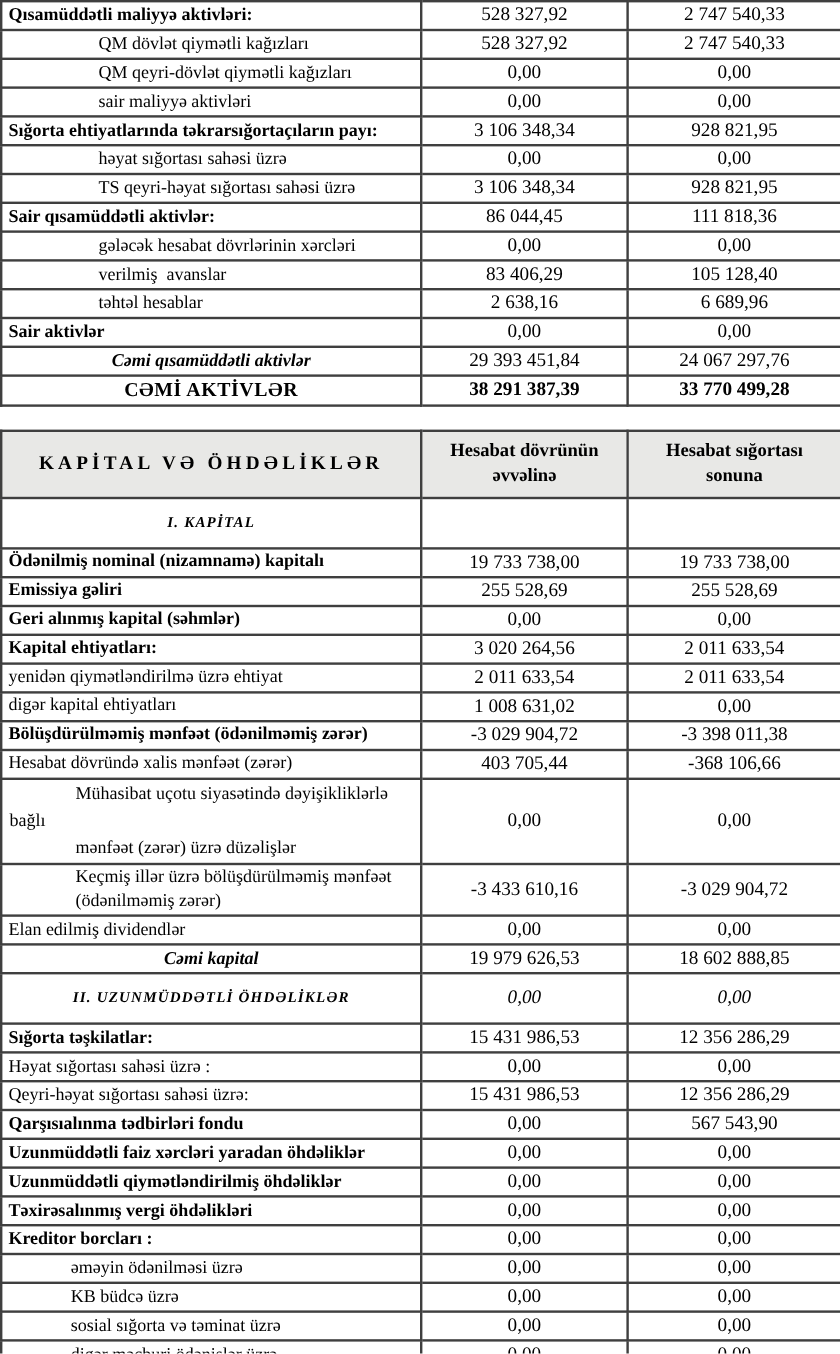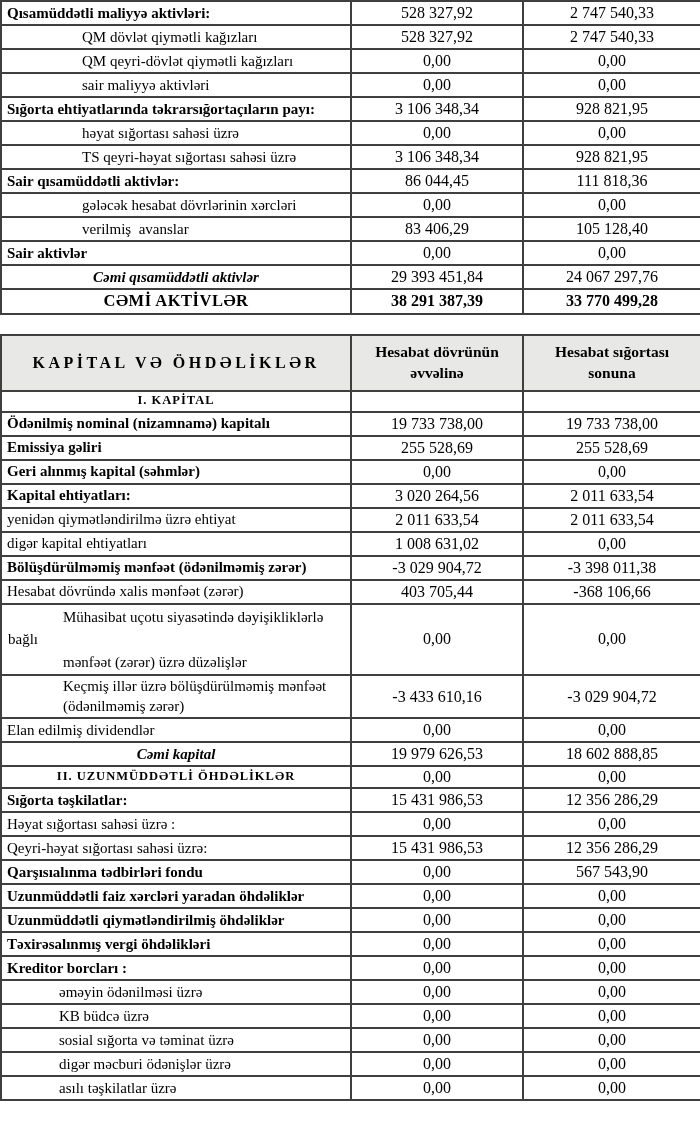--- a/index.html
+++ b/index.html
@@ -48,21 +48,21 @@
     font-weight: bold; font-style: italic;
     text-align: center; padding-left: 4px;
   }
   .r-grand { height: 14px; }
   .r-grand .lbl {
     font-weight: bold; text-align: center;
     font-size: 16.5px; letter-spacing: 0.5px; padding-left: 4px;
   }
   .r-grand .val { font-weight: bold; }
 
-  .r-hsmall { height: 21px; }
+  .r-hsmall { height: 42px; font-style: italic; }
   .r-hsmall .lbl {
     font-weight: bold; text-align: center;
     font-size: 12.5px; letter-spacing: 1px; padding-left: 4px;
   }
 
   .r-hang { height: 62px; }
   .r-hang .ln { padding-left: 56px; line-height: 1.5; }
   .r-hang .ln:nth-child(2) { padding-left: 1px; }
   .r-twol { height: 42px; margin-top: 36px; }
   .r-twol .ln { padding-left: 56px; line-height: 1.3; }
@@ -131,20 +131,25 @@
       </tr>
       <tr class="r-sub">
         <td class="lbl">gələcək hesabat dövrlərinin xərcləri</td>
         <td class="val">0,00</td>
         <td class="val">0,00</td>
       </tr>
       <tr class="r-sub">
         <td class="lbl">verilmiş  avanslar</td>
         <td class="val">83 406,29</td>
         <td class="val">105 128,40</td>
+      </tr>
+      <tr class="r-sub">
+        <td class="lbl">təhtəl hesablar</td>
+        <td class="val">2 638,16</td>
+        <td class="val">6 689,96</td>
       </tr>
       <tr class="r-section">
         <td class="lbl">Sair aktivlər</td>
         <td class="val">0,00</td>
         <td class="val">0,00</td>
       </tr>
       <tr class="r-total">
         <td class="lbl">Cəmi qısamüddətli aktivlər</td>
         <td class="val">29 393 451,84</td>
         <td class="val">24 067 297,76</td>

